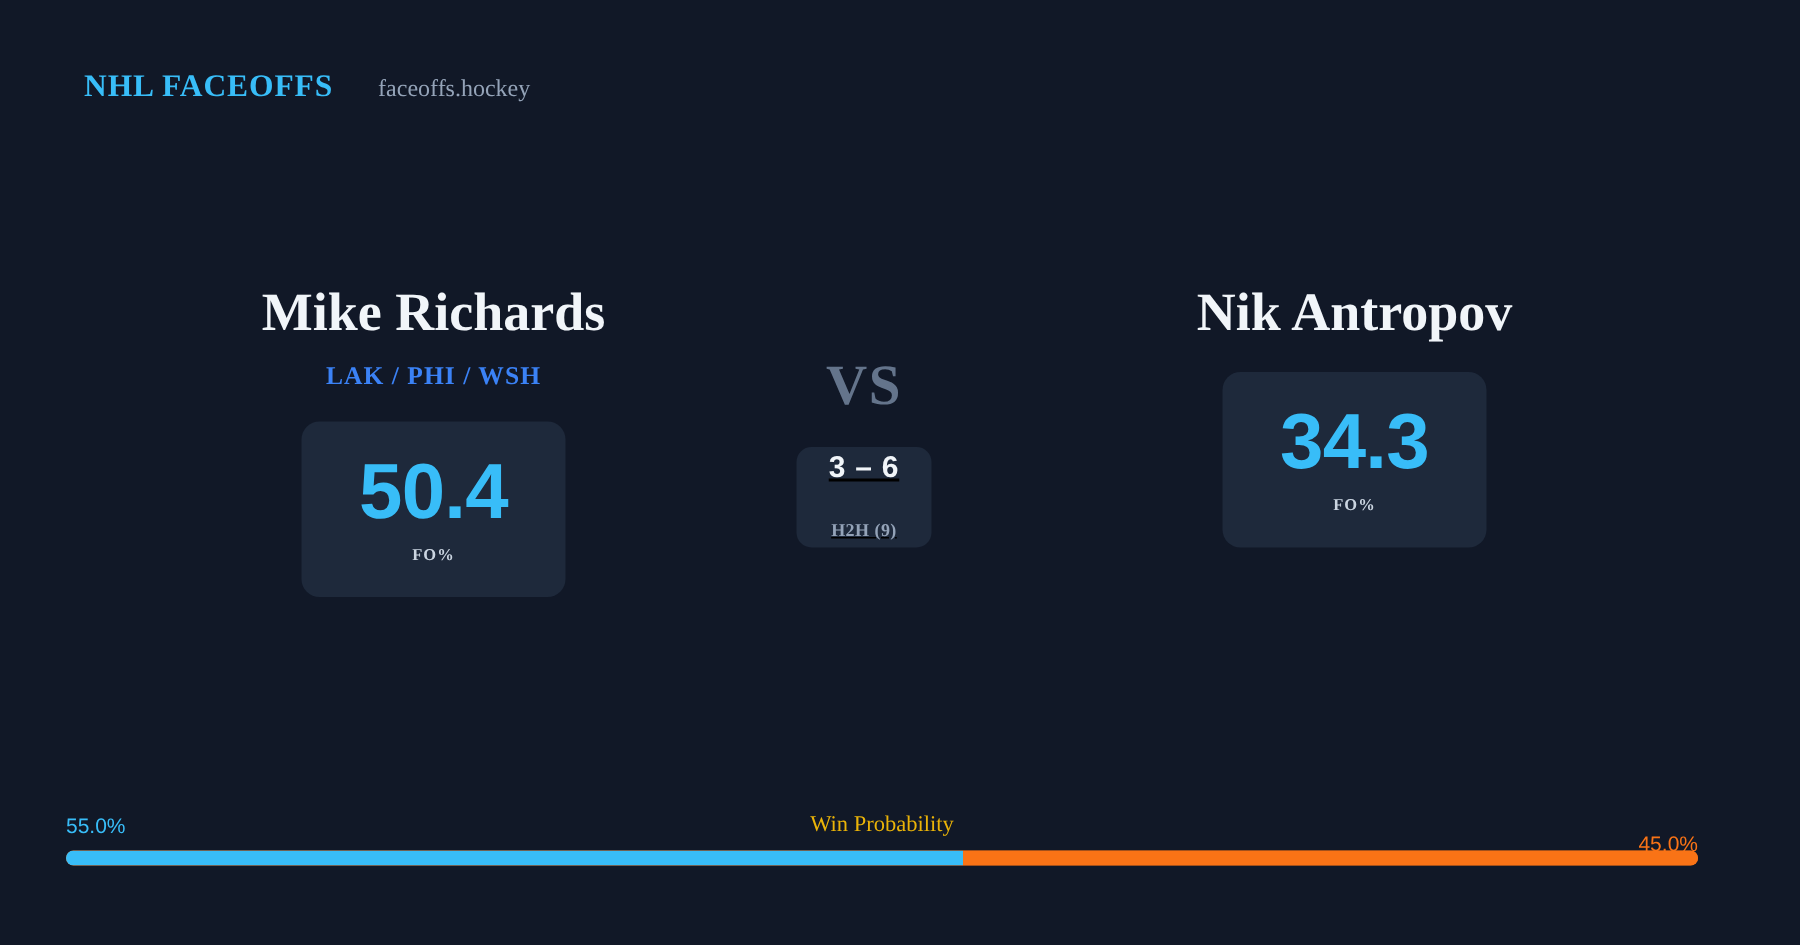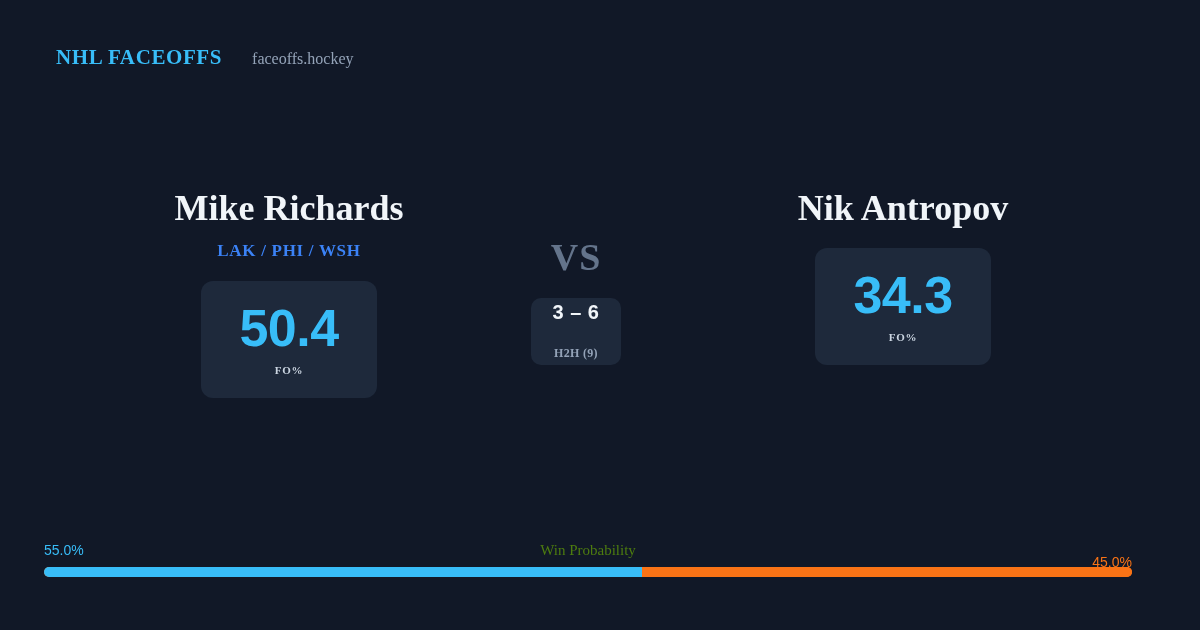--- a/index.html
+++ b/index.html
@@ -130,20 +130,21 @@
   .h2h-card {
     margin: 22px auto 0;
     width: 90px;
     height: 67px;
     border-radius: 10px;
     background: #1e293b;
     display: flex;
     flex-direction: column;
     align-items: center;
     justify-content: center;
+    text-decoration: underline;
   }
   .h2h-score {
     font-family: "Liberation Sans", sans-serif;
     font-weight: bold;
     font-size: 20px;
     color: #f1f5f9;
     line-height: 1;
     letter-spacing: 0.5px;
   }
   .h2h-label {
@@ -174,21 +175,21 @@
     line-height: 20px;
     white-space: nowrap;
   }
   .wp-left  { left: 0; color: #38bdf8; font-weight: normal; }
   .wp-right { right: 0; color: #f97316; font-weight: normal; margin-top: 12px; }
   .wp-title {
     left: 50%;
     transform: translateX(-50%);
     font-family: "Liberation Serif", serif;
     font-size: 15px;
-    color: #4d7c0f;
+    color: #eab308;
   }
   .wp-bar {
     position: relative;
     margin-top: 7px;
     height: 10px;
     border-radius: 5px;
     overflow: hidden;
     background: #f97316;
     display: flex;
   }

